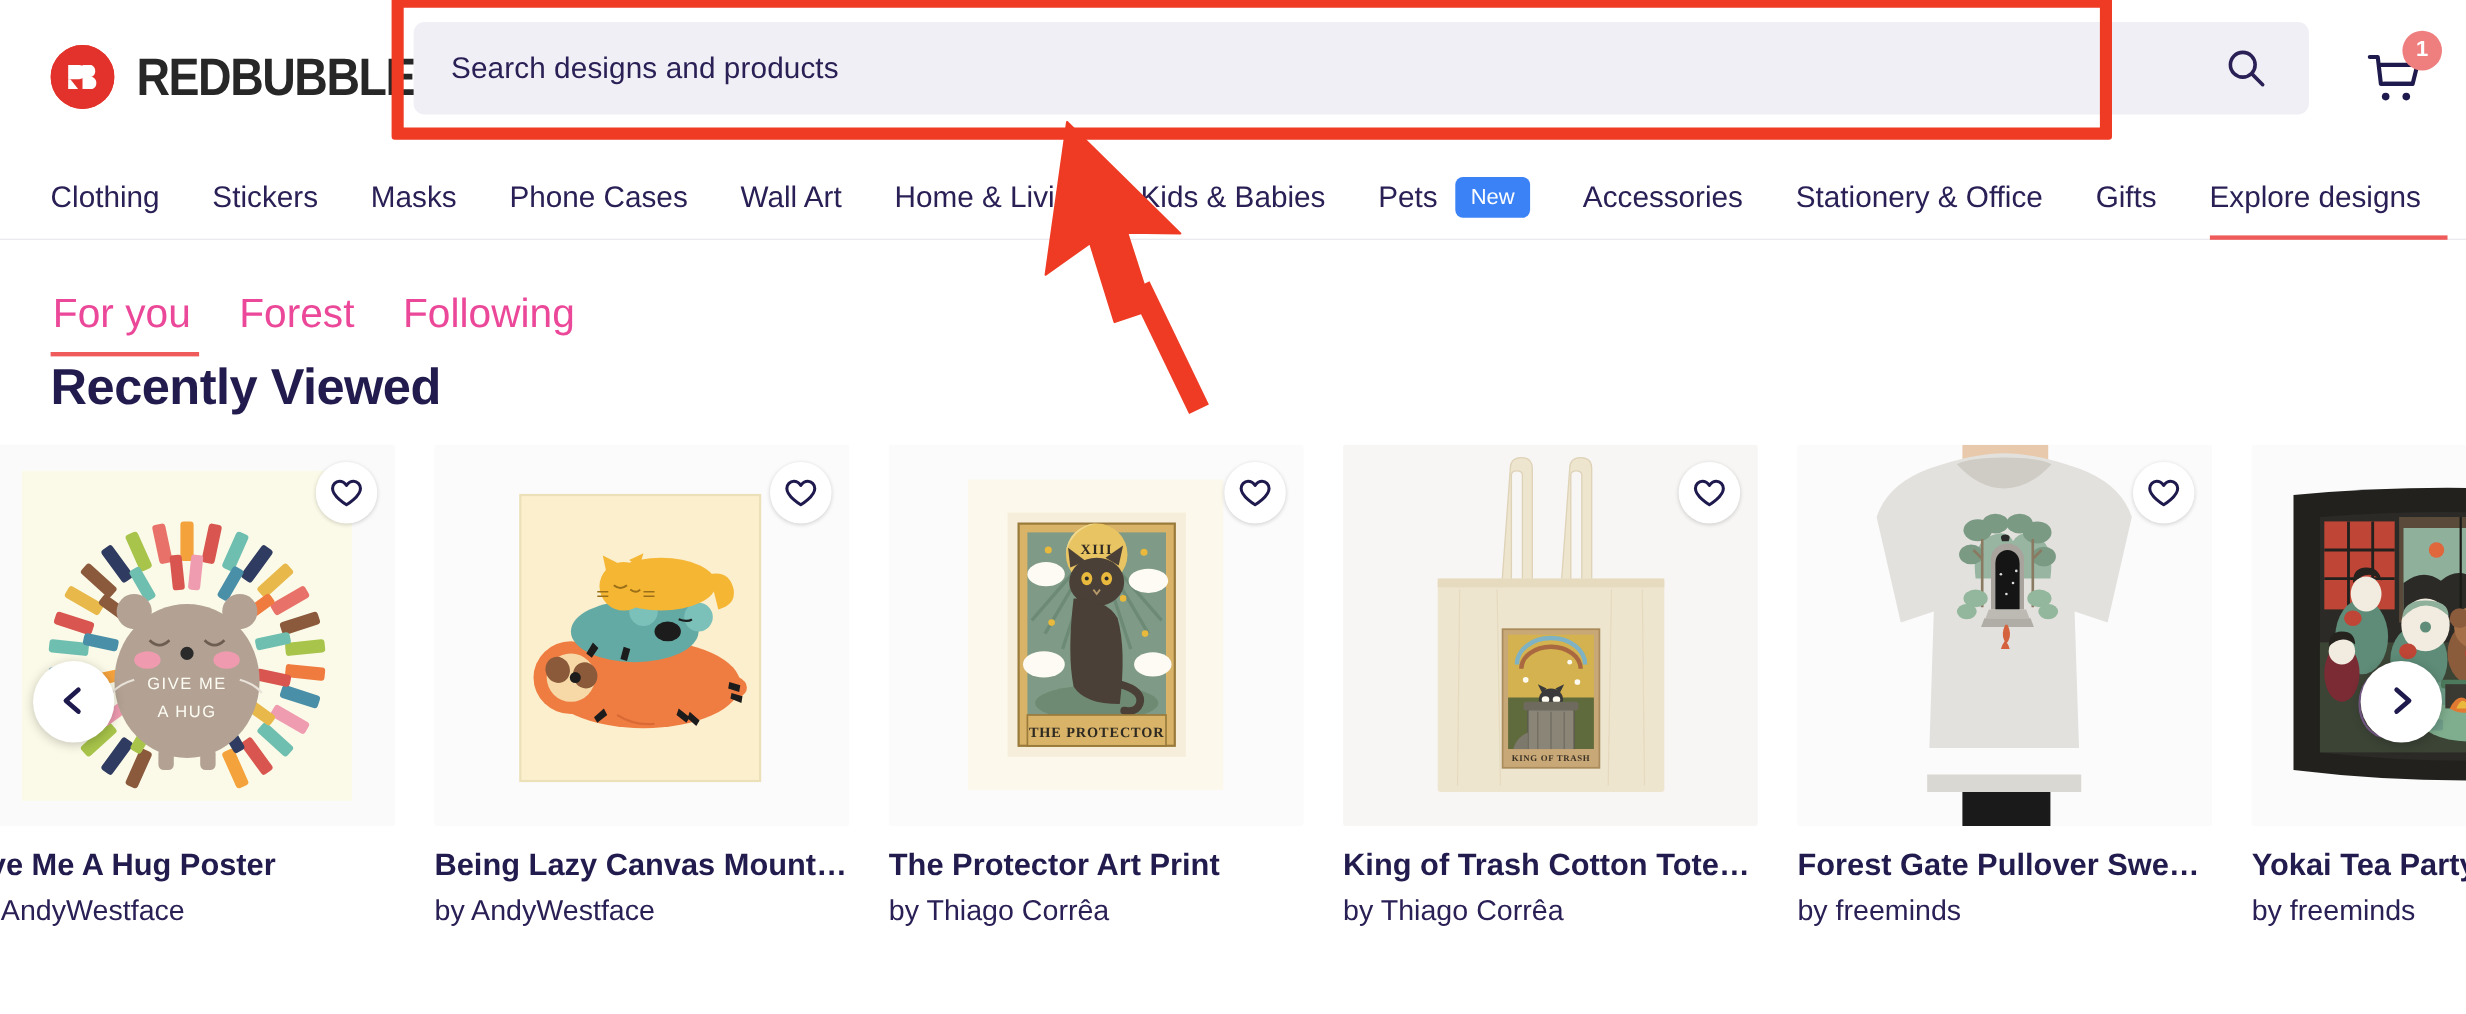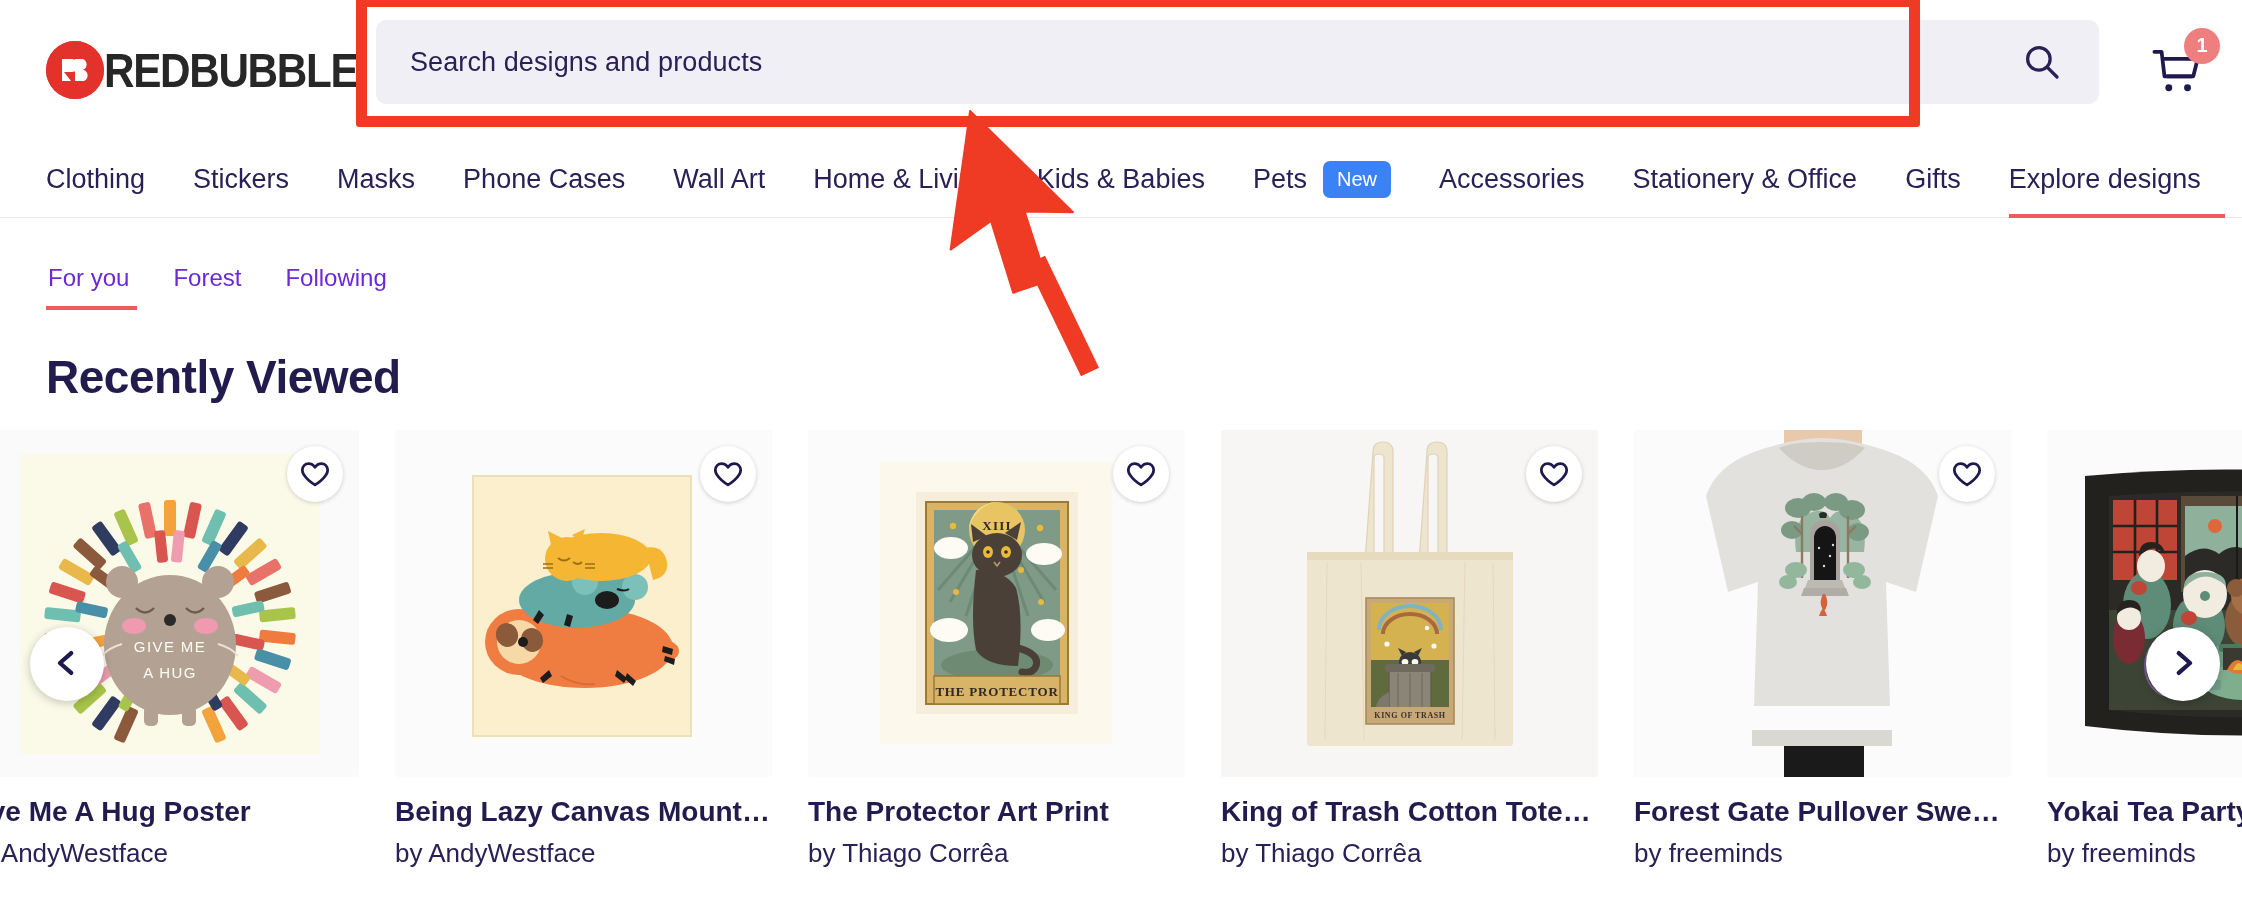--- a/index.html
+++ b/index.html
@@ -13,21 +13,21 @@
 
   
   .header {
     position: relative;
     height: 140px;
     display: flex;
     align-items: center;
     padding: 0 46px;
     background: #fff;
   }
-  .logo-wrap { display: flex; align-items: center; flex: 0 0 auto; }
+  .logo-wrap { display: flex; align-items: center; gap: 20px; flex: 0 0 auto; }
   .logo-mark {
     width: 58px; height: 58px; border-radius: 50%;
     background: #e3322b;
     position: relative;
     display:flex; align-items:center; justify-content:center;
   }
   .logo-text {
     font-family: "Liberation Sans", sans-serif;
     font-weight: bold;
     font-size: 48px;
@@ -133,37 +133,36 @@
 
   
   .subtabs {
     display: flex;
     align-items: center;
     padding: 0 46px;
     margin-top: 46px;
     gap: 0;
   }
   .subtab {
-    font-size: 24px;
-    color: #6d28d9;
+    font-size: 37px;
+    color: #ec4899;
     padding: 0 22px 18px 22px;
     cursor: pointer;
     position: relative;
   }
   .subtab:first-child { padding-left: 2px; }
   .subtab.active::after {
     content:"";
     position:absolute; left:0; right:14px; bottom:0;
     height:4px; background:#ef5b5b;
   }
 
   
   .section-title {
     padding: 0 46px;
-    margin-top: 40px;
     font-size: 46px;
     font-weight: bold;
     color: #221c4e;
     letter-spacing: -0.5px;
   }
 
   
   .carousel {
     position: relative;
     margin-top: 26px;

